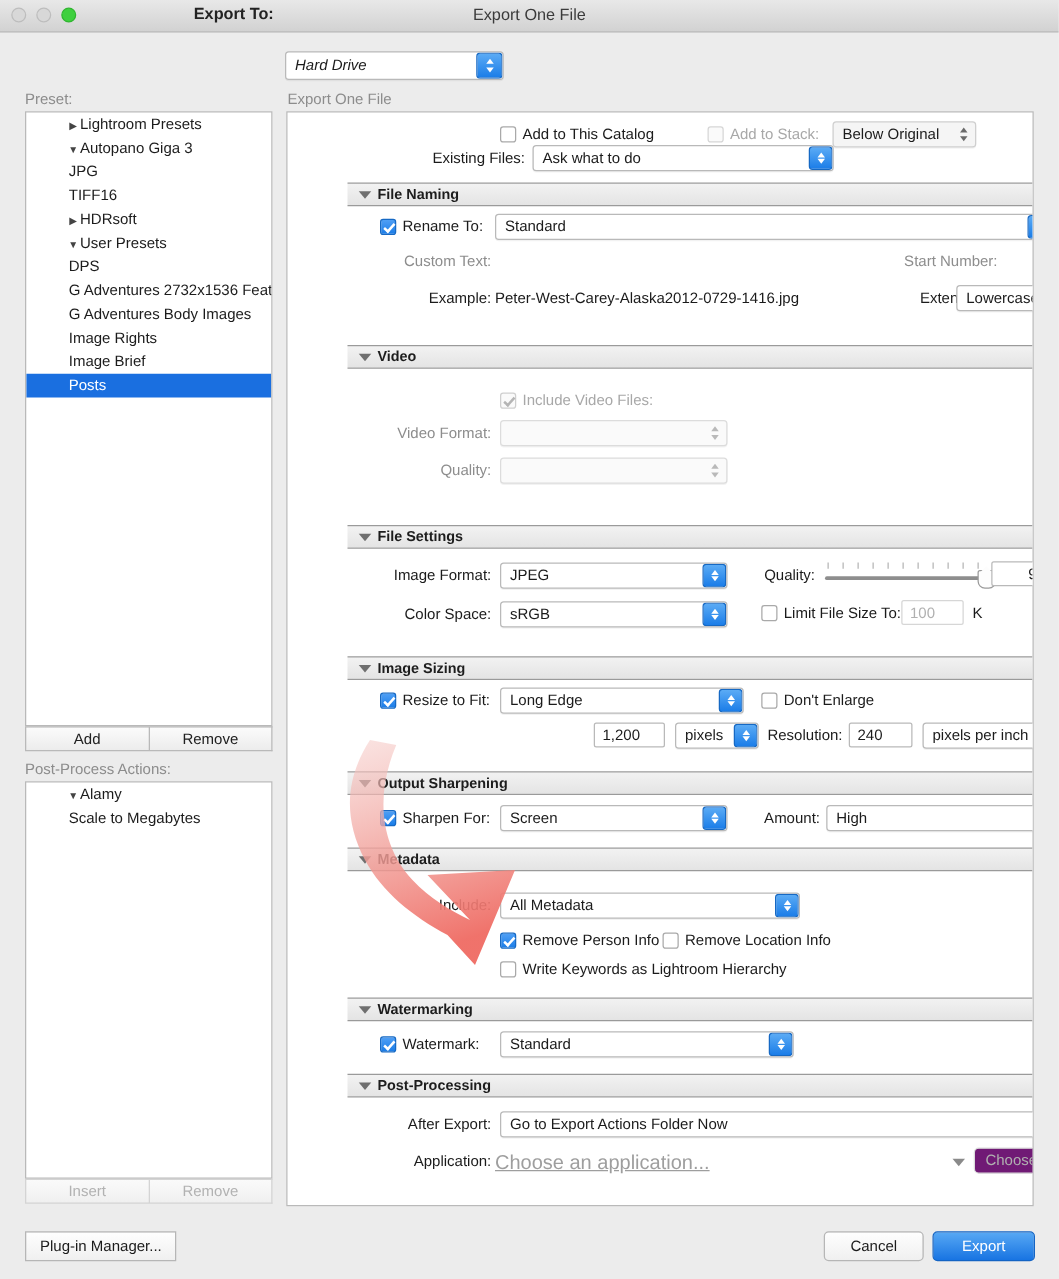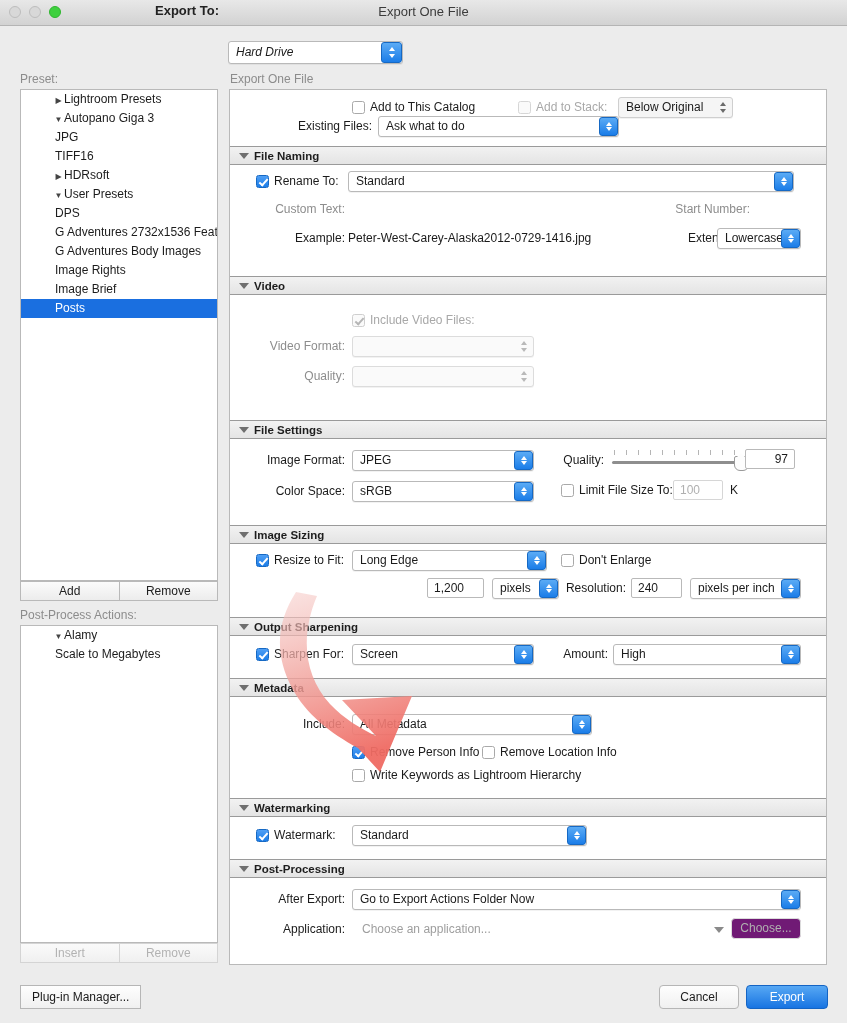--- a/index.html
+++ b/index.html
@@ -84,21 +84,21 @@
   .ppa-list{
     position:absolute;left:20px;top:625px;width:198px;height:318px;
     background:#fff;border:1px solid #b9b9b9;box-sizing:border-box;overflow:hidden;
   }
   .insertremove{position:absolute;left:20px;top:943px;width:198px;height:20px;display:flex;}
 
   
   .panel-title{position:absolute;left:230px;top:72px;}
   .panel{
     position:absolute;left:229px;top:89px;width:598px;height:876px;
-    background:#fff;border:1px solid #b9b9b9;box-sizing:border-box;overflow:hidden;
+    background:#fff;border:1px solid #b9b9b9;box-sizing:border-box;overflow:hidden;padding-left:48px;
   }
   .sec-head{
     position:relative;box-sizing:border-box;height:19px;line-height:18px;
     background:linear-gradient(to bottom,#f2f2f2,#e4e4e4);
     border-top:1px solid #9a9a9a;border-bottom:1px solid #9a9a9a;
     font-size:11.5px;font-weight:bold;color:#1d1d1d;padding-left:24px;
   }
   .sec-head .dtri{
     position:absolute;left:9px;top:6px;width:0;height:0;
     border-left:5px solid transparent;border-right:5px solid transparent;border-top:6px solid #6f6f6f;
@@ -412,21 +412,21 @@
       <span class="dtri"></span>
       <span>Post-Processing</span>
     </div>
     <div class="sec-body" style="height:70px;">
       <div class="fld-label" style="left:10px;top:14px;width:105px;">After Export:</div>
       <div class="popup" style="position:absolute;left:122px;top:11px;width:449px;">
         <span>Go to Export Actions Folder Now</span>
         <span class="arrows"></span>
       </div>
       <div class="fld-label" style="left:10px;top:44px;width:105px;">Application:</div>
-      <div style="position:absolute;left:132px;top:44px;font-size:12px;color:#9e9e9e;">Choose an application...</div>
+      <div style="position:absolute;left:118px;top:44px;font-size:16px;color:#9e9e9e;text-decoration:underline;">Choose an application...</div>
       <div style="position:absolute;left:484px;top:49px;width:0;height:0;border-left:5px solid transparent;border-right:5px solid transparent;border-top:6px solid #8a8a8a;"></div>
       <div style="position:absolute;left:501px;top:40px;width:70px;height:21px;line-height:19px;text-align:center;font-size:12px;border:1px solid #dcdcdc;border-radius:4px;background:#701a75;color:#b0b0b0;box-sizing:border-box;">Choose...</div>
     </div>
 
   </div>
 
   <div class="plugin-btn">Plug-in Manager...</div>
   <div class="cancel-btn">Cancel</div>
   <div class="export-btn">Export</div>
 

